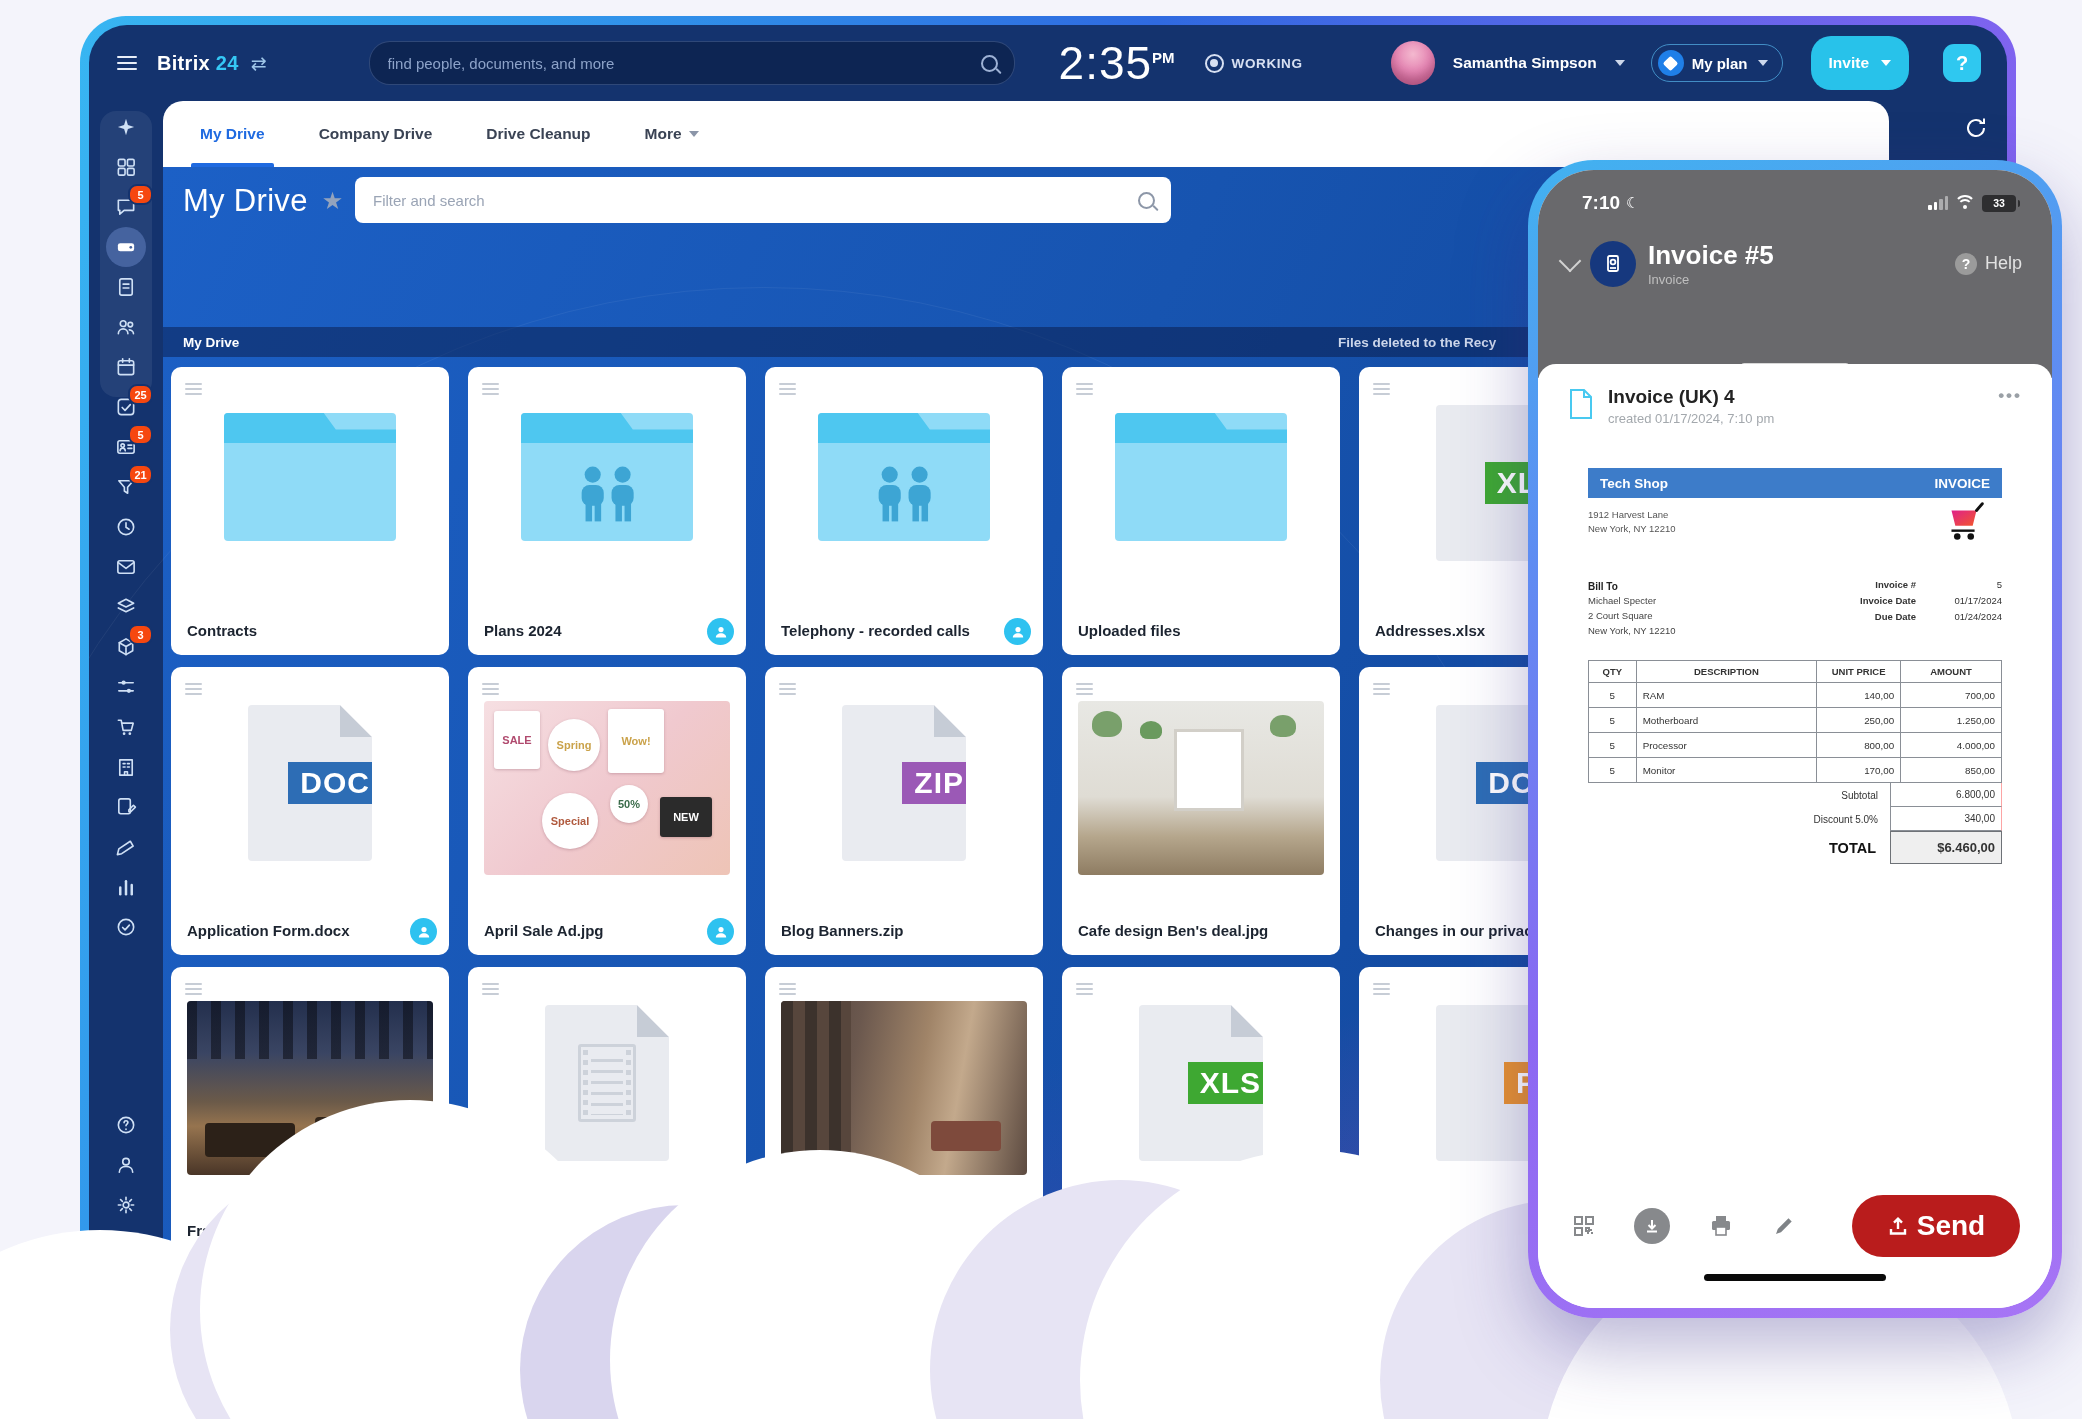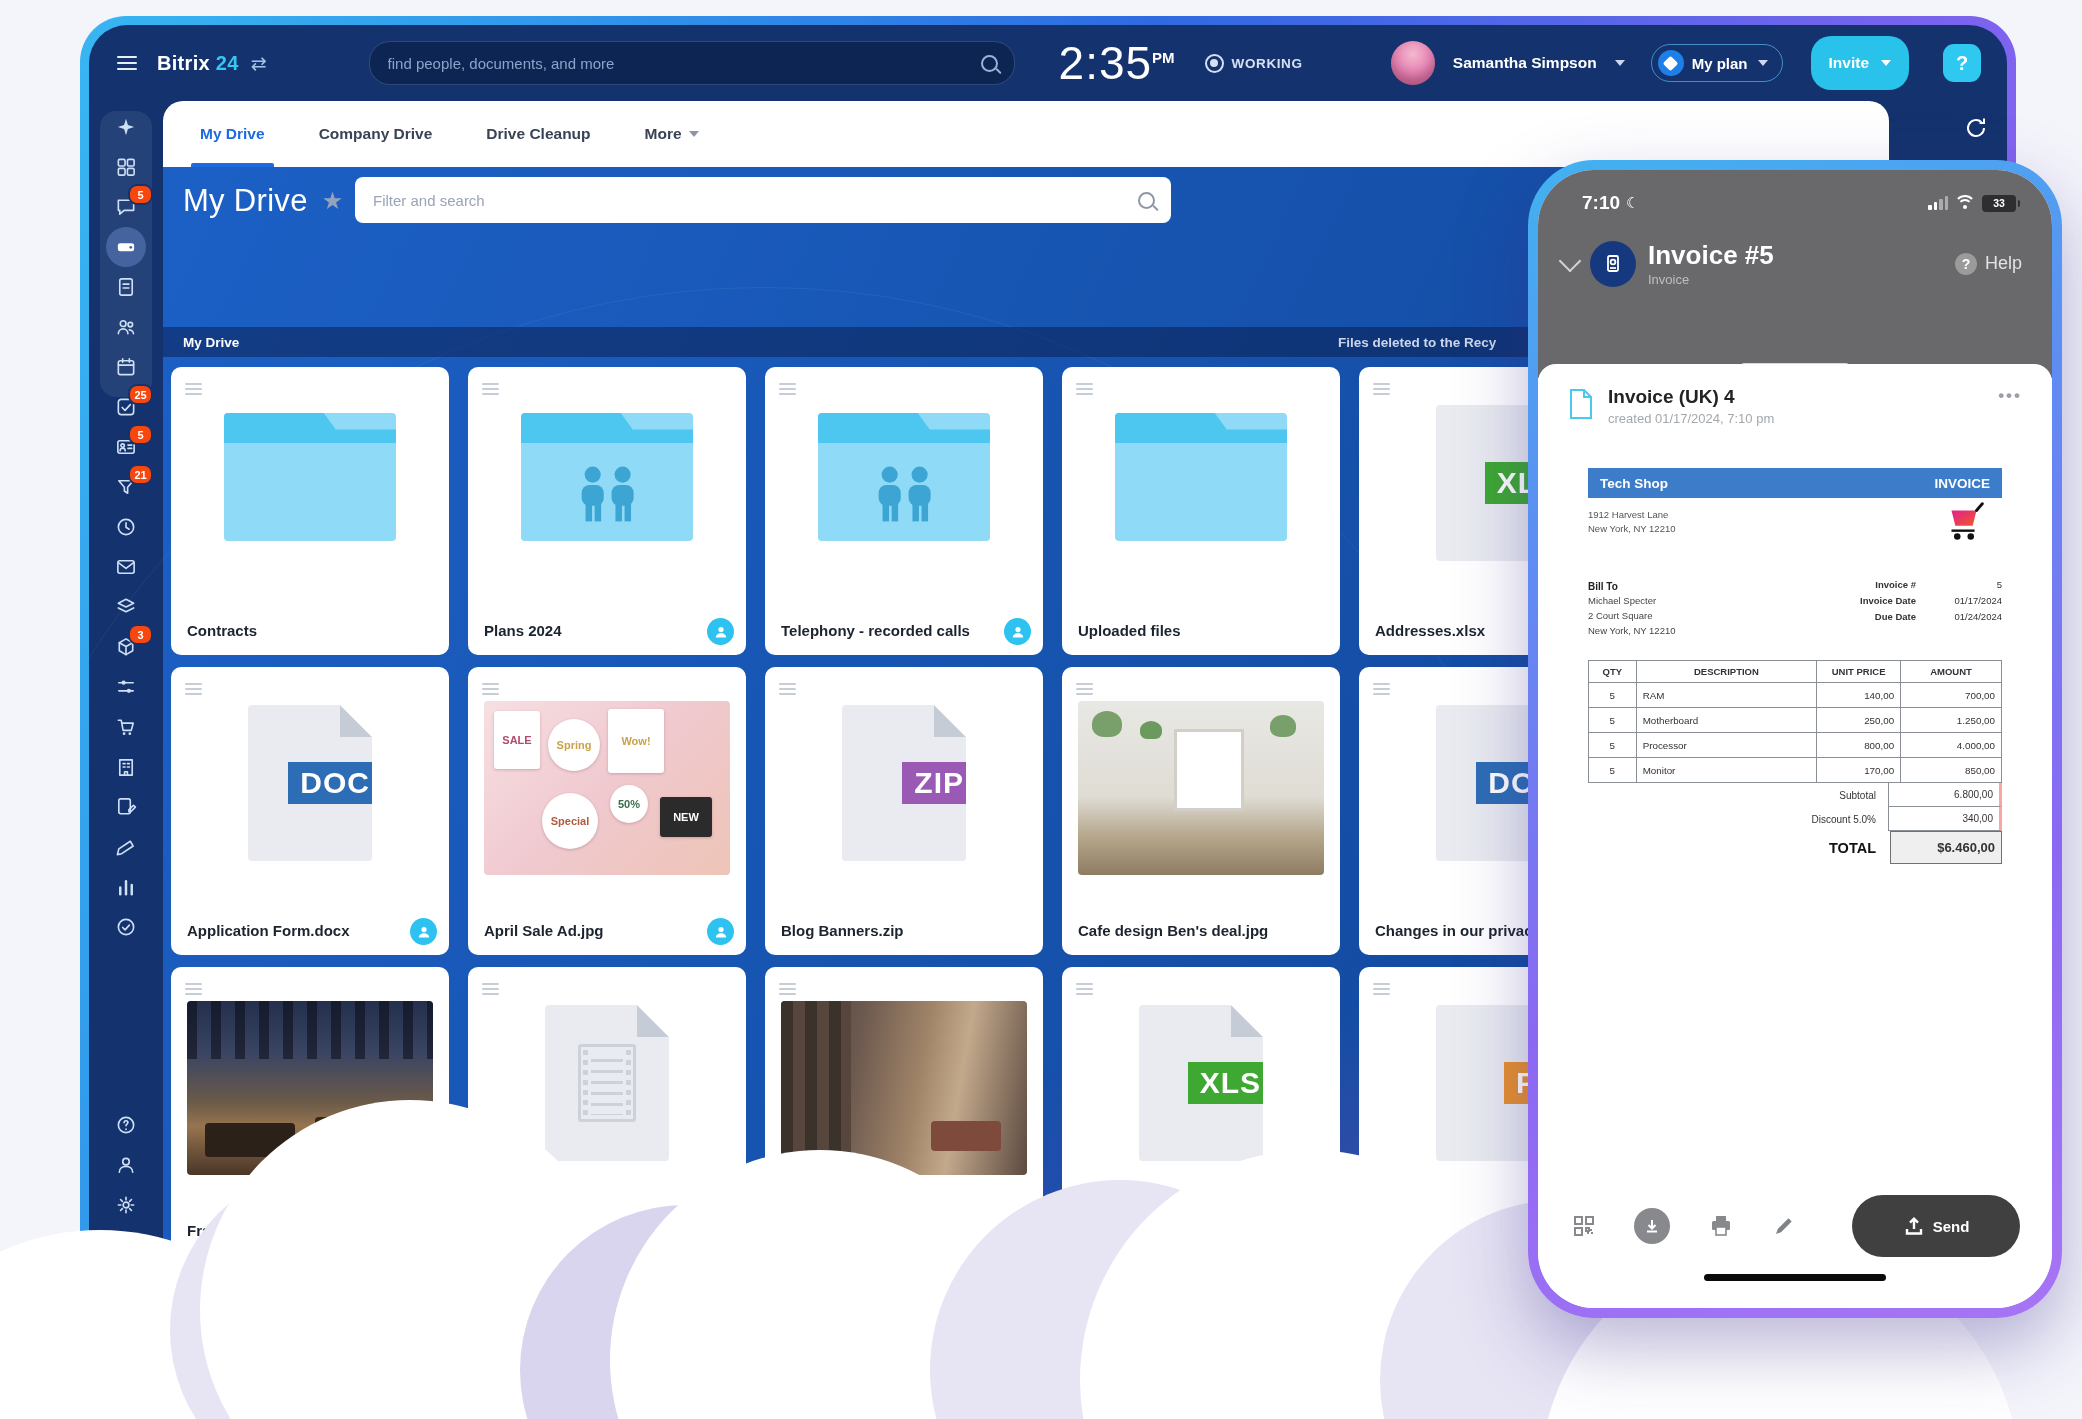--- a/index.html
+++ b/index.html
@@ -210,31 +210,31 @@
   .meta .ml{font-weight:700;text-align:right;color:#333;}
   .meta .mv{text-align:right;color:#333;}
   table.itbl{border-collapse:collapse;width:100%;margin-top:22px;font-size:9.8px;color:#333;}
   .itbl th{border:1px solid #8a8f96;font-weight:700;padding:5px 6px;text-align:center;font-size:9.5px;}
   .itbl td{border:1px solid #8a8f96;padding:6.5px 6px;}
   .itbl .cq{text-align:center;width:38px;} .itbl .cd{width:190px;} 
   .itbl .cu{text-align:right;width:80px;} .itbl .ca{text-align:right;width:98px;}
   .totrow{display:flex;align-items:center;font-size:10px;color:#333;}
   .totrow .tl{flex:1;text-align:right;padding:6px 12px 6px 0;}
   .totrow .ta{width:98px;box-sizing:content-box;padding:6px;text-align:right;
-    border-left:1px solid #8a8f96;border-right:3px solid #fca5a5;border-bottom:1px solid #8a8f96;}
+    border-left:1px solid #8a8f96;border-right:1px solid #fca5a5;border-bottom:1px solid #8a8f96;}
   .totrow.grand .tl{font-size:14.5px;font-weight:700;color:#111;padding-right:14px;}
   .totrow.grand .ta{font-size:13px;font-weight:700;background:#efefef;border:1.5px solid #6e7277;padding:8px 6px;}
   
   #ph-actions{margin-top:auto;display:flex;align-items:center;padding:0 32px 0 34px;height:96px;flex:0 0 auto;}
   .act{margin-right:38px;cursor:pointer;display:flex;align-items:center;justify-content:center;}
   .act svg{stroke:#87898c;fill:none;stroke-width:2;}
   .dl-circ{width:36px;height:36px;border-radius:50%;background:#87898c;display:flex;align-items:center;justify-content:center;}
   .dl-circ svg{stroke:#fff;}
-  .send-btn{margin-left:auto;width:168px;height:62px;border-radius:31px;background:#404040;color:#fff;
-    display:flex;align-items:center;justify-content:center;gap:8px;font-size:15px;font-weight:600;cursor:pointer;}
+  .send-btn{margin-left:auto;width:168px;height:62px;border-radius:31px;background:#b91c1c;color:#fff;
+    display:flex;align-items:center;justify-content:center;gap:8px;font-size:28px;font-weight:600;cursor:pointer;}
   .send-btn svg{stroke:#fff;fill:none;stroke-width:2.4;}
   .homebar{height:34px;display:flex;align-items:flex-start;justify-content:center;flex:0 0 auto;}
   .homebar i{width:182px;height:7px;border-radius:4px;background:#0a0a0a;display:block;}
 </style>
 </head>
 <body>
 
 <div id="screen">
 
   <div id="win">

